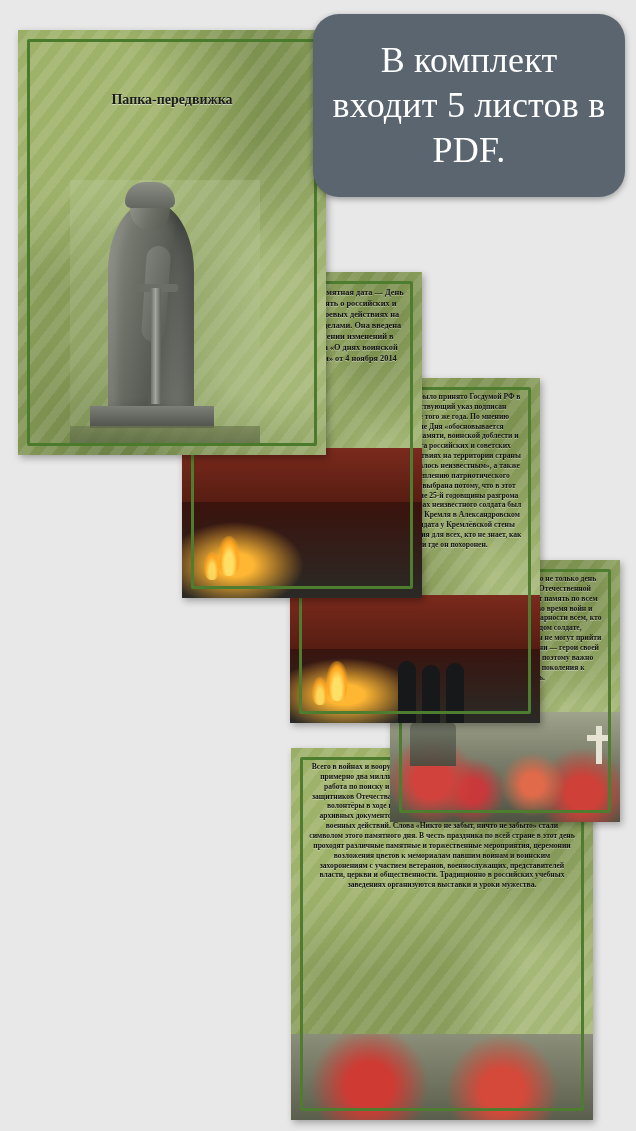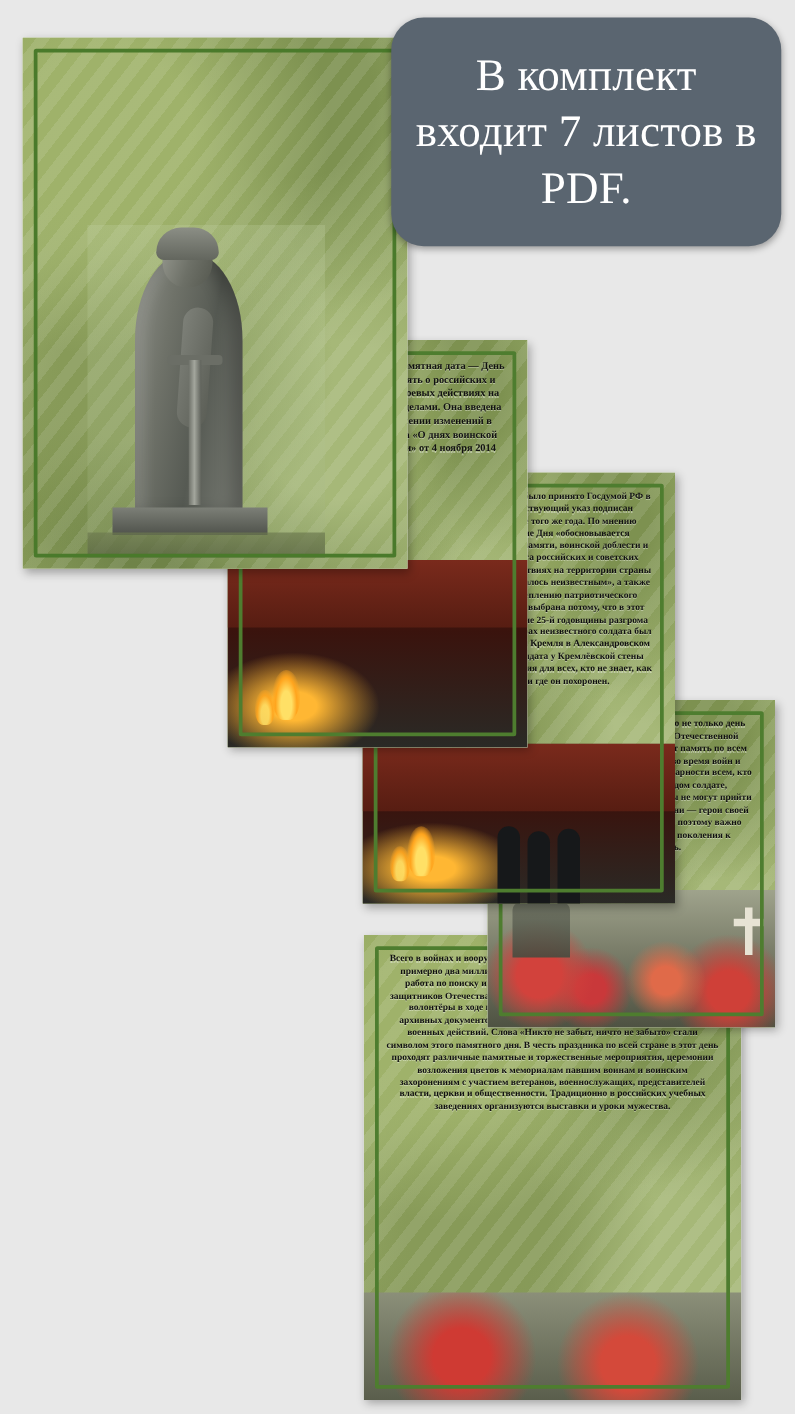--- a/index.html
+++ b/index.html
@@ -352,21 +352,22 @@
       <div class="statue-body"></div>
       <div class="statue-head"></div>
       <div class="statue-helmet"></div>
       <div class="statue-arm"></div>
       <div class="sword-guard"></div>
       <div class="sword-blade"></div>
       <div class="statue-base"></div>
       <div class="mon-ground"></div>
     </div>
 
+    <div class="cover-sub">Папка-передвижка</div>
 
     <div class="page-frame"></div>
   </div>
 
   <div class="badge">
-    <div class="badge-text">В комплект входит 7 листов в PDF.</div>
+    <div class="badge-text">В комплект входит 5 листов в PDF.</div>
   </div>
 
 </div>
 
 </body></html>

